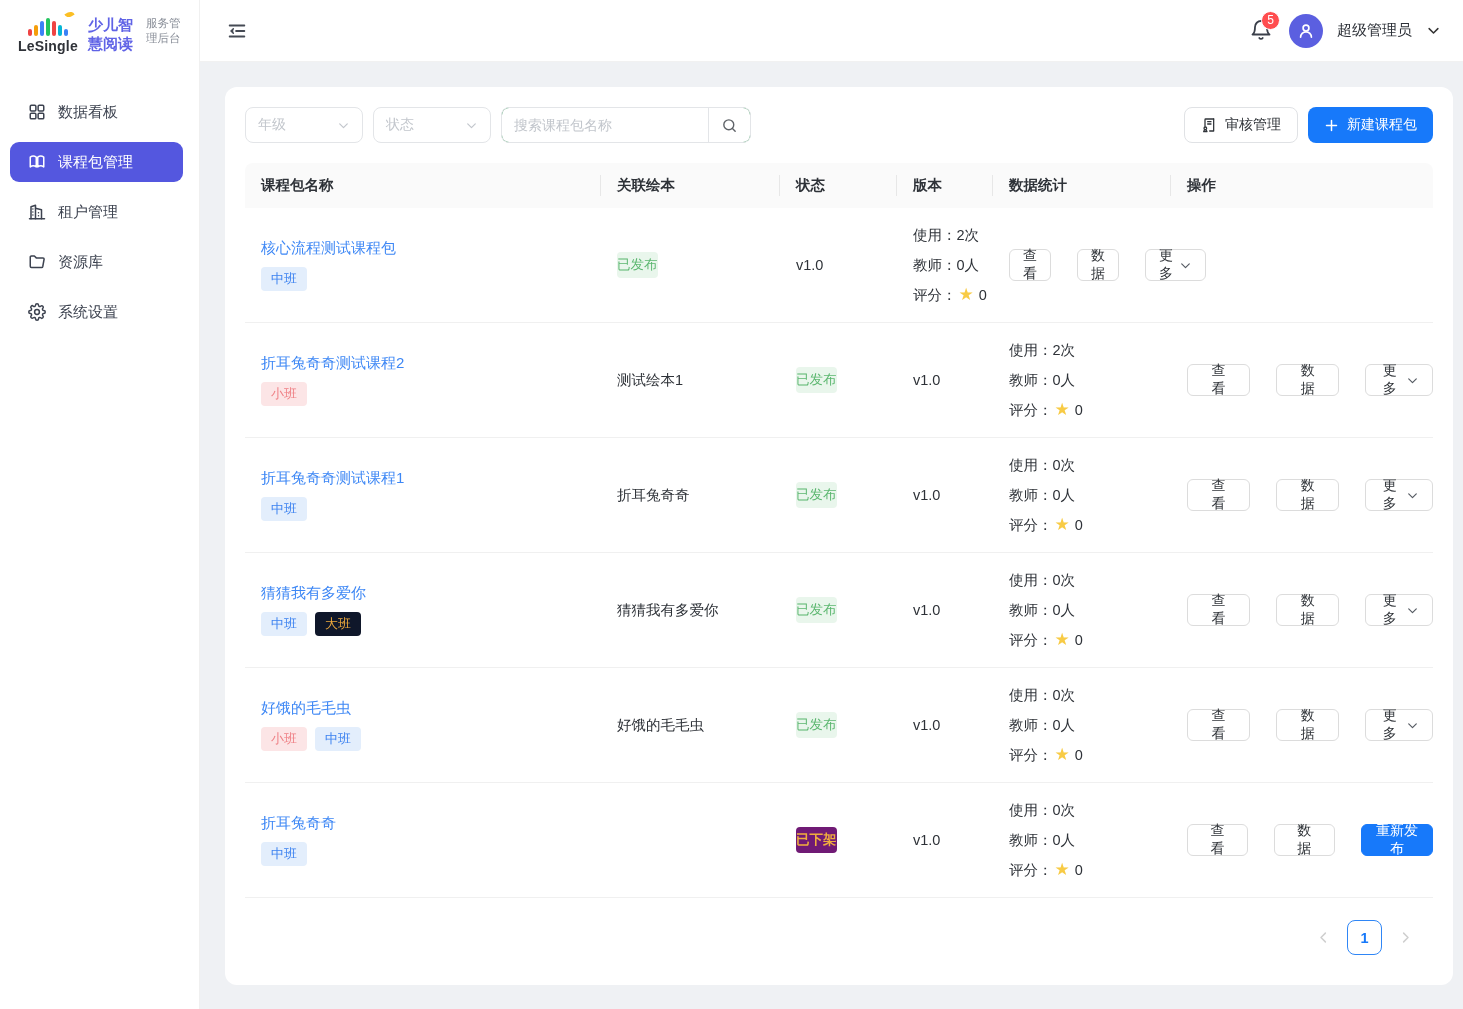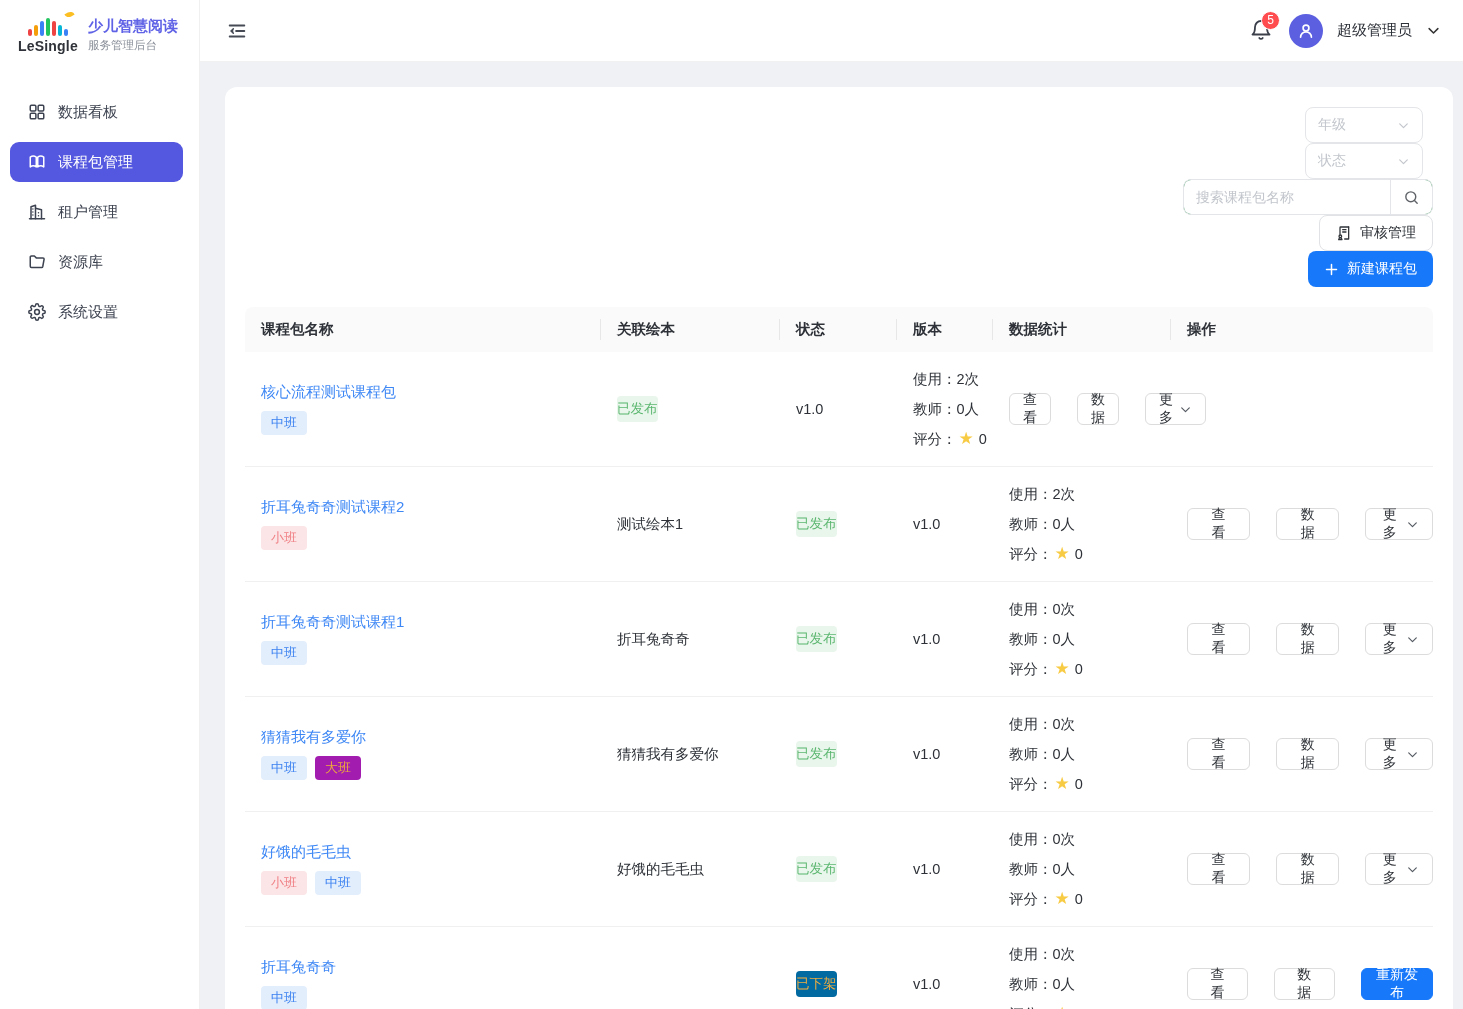--- a/index.html
+++ b/index.html
@@ -6,21 +6,21 @@
   html,body { width:1463px; height:1009px; font-family:"Liberation Sans","DejaVu Sans",sans-serif; background:#eff1f4; overflow:hidden; }
 
   
   .sidebar { position:fixed; left:0; top:0; width:200px; height:1009px; background:#fff; border-right:1px solid #f0f0f0; z-index:10; }
   .logo-area { height:70px; display:flex; align-items:center; padding:0 10px 0 18px; gap:10px; }
   .logo-mark { display:flex; flex-direction:column; align-items:center; position:relative; }
   .logo-bars { display:flex; align-items:flex-end; gap:2px; height:20px; position:relative; }
   .logo-bars i { display:block; width:4px; border-radius:2px; }
   .logo-leaf { position:absolute; right:-6px; top:-4px; width:9px; height:5px; background:#fbbf24; border-radius:0 6px 0 6px; transform:rotate(-30deg); }
   .logo-word { font-size:14px; color:#2f3238; letter-spacing:0.2px; margin-top:2px;font-weight:bold; }
-  .brand-text { display:flex; flex-direction:column; gap:2px; }
+  .brand-text { display:flex; gap:2px; }
   .brand-title { color:#6063e6; font-size:15px; font-weight:bold; }
   .brand-sub { color:#8a8f99; font-size:11.5px; }
 
   .nav { padding-top:22px; }
   .nav-item { display:flex; align-items:center; gap:12px; height:40px; margin:0 16px 10px 10px; padding:0 0 0 18px; border-radius:9px; color:#3d4350; font-size:15px; cursor:pointer; }
   .nav-item svg { flex:0 0 auto; }
   .nav-item.active { background:#5457df; color:#fff; }
 
   
   .main { margin-left:200px; }
@@ -30,21 +30,21 @@
   .bell-wrap { position:relative; width:26px; height:26px; color:#3a3f4a; cursor:pointer; }
   .badge { position:absolute; top:-7px; left:12px; min-width:19px; height:19px; background:#ff4d4f; color:#fff; font-size:12px; border-radius:10px; display:flex; align-items:center; justify-content:center; padding:0 4px; border:1px solid #fff; }
   .avatar { width:34px; height:34px; border-radius:50%; background:#5b5fe0; display:flex; align-items:center; justify-content:center; color:#fff; cursor:pointer; }
   .user-name { font-size:15px; color:#2b2f36; cursor:pointer; }
   .user-caret { color:#333; display:flex; cursor:pointer; }
 
   
   .content { padding:25px 10px 0 25px; }
   .card { background:#fff; border-radius:12px; padding:20px 20px 30px 20px; min-height:894px; }
 
-  .filter-bar { display:flex; align-items:flex-end;flex-direction:column; }
+  .filter-bar { display:flex; align-items:flex-end; }
   .select { width:118px; height:36px; border:1px solid #e3e5e8; border-radius:8px; display:flex; align-items:center; justify-content:space-between; padding:0 12px; color:#c2c6cc; font-size:14px; margin-right:10px; cursor:pointer; background:#fff; }
   .select .sel-caret { color:#c2c6cc; display:flex; }
   .search-group { width:250px; height:36px; border:1px solid #e3e5e8; border-radius:8px; display:flex; overflow:hidden; background:#15803d; }
   .search-group input { flex:1; border:none; outline:none; padding:0 12px; font-size:14px; color:#333; font-family:inherit; }
   .search-group input::placeholder { color:#c2c6cc; }
   .search-btn { width:42px; border-left:1px solid #e3e5e8; display:flex; align-items:center; justify-content:center; color:#5f6368; cursor:pointer; background:#fff; }
   .filter-spacer { flex:1; }
   .btn-audit { height:36px; display:flex; align-items:center; gap:8px; padding:0 16px; border:1px solid #e0e2e5; background:#fff; border-radius:8px; font-size:14px; color:#2f3338; cursor:pointer; font-family:inherit; }
   .btn-create { height:36px; display:flex; align-items:center; gap:8px; padding:0 16px; margin-left:10px; border:none; background:#1779fa; border-radius:8px; font-size:14px; color:#fff; cursor:pointer; font-family:inherit; }
 
@@ -55,24 +55,24 @@
   .th { display:flex; align-items:center; padding-left:16px; font-size:14.5px; color:#2e3238; font-weight:bold; position:relative; }
   .th:not(:last-child)::after { content:""; position:absolute; right:0; top:12px; height:21px; width:1px; background:#e7e7e7; }
   .t-row { height:115px; border-bottom:1px solid #f0f0f0; }
   .td { display:flex; align-items:center; padding-left:16px; font-size:14.5px; color:#2e3238; }
   .td-name { flex-direction:column; align-items:flex-start; justify-content:center; gap:9px; }
   .pkg-link { color:#3d87f5; font-size:15px; text-decoration:none; cursor:pointer; }
   .tag-row { display:flex; gap:8px; }
   .tag { font-size:13px; padding:3px 10px; border-radius:4px; }
   .tag-blue { background:#e3eefc; color:#3c82f0; }
   .tag-red { background:#fce5e6; color:#ef8085; }
-  .tag-orange { background:#a21caf; color:#eda93c; }
+  .tag-orange { background:#0f172a; color:#eda93c; }
   .status-pill { font-size:13.5px; padding:4px 0; border-radius:4px; }
   .status-published { background:#e9f6ec; color:#5cb770; }
-  .status-offline { background:#0369a1; color:#f0ad3e; }
+  .status-offline { background:#701a75; color:#f0ad3e;font-weight:bold; }
   .td-stats { flex-direction:column; align-items:flex-start; justify-content:center; gap:0; }
   .stat-line { line-height:30px; font-size:14.5px; color:#2e3238; display:flex; align-items:center; }
   .star { color:#f8cb45; font-size:17px; margin:0 5px 0 2px; }
   .td-actions { gap:26px; }
   .btn { height:32px; display:inline-flex; align-items:center; gap:6px; padding:0 13px; border:1px solid #dcdcdc; background:#fff; border-radius:6px; font-size:14px; color:#2f3338; cursor:pointer; font-family:inherit; }
   .btn span { letter-spacing:0; }
   .btn-2char span { letter-spacing:0.35em; margin-right:-0.35em; }
   .btn-primary { background:#1779fa; border-color:#1779fa; color:#fff; }
   .btn .caret { display:flex; color:#565b63; }
 

